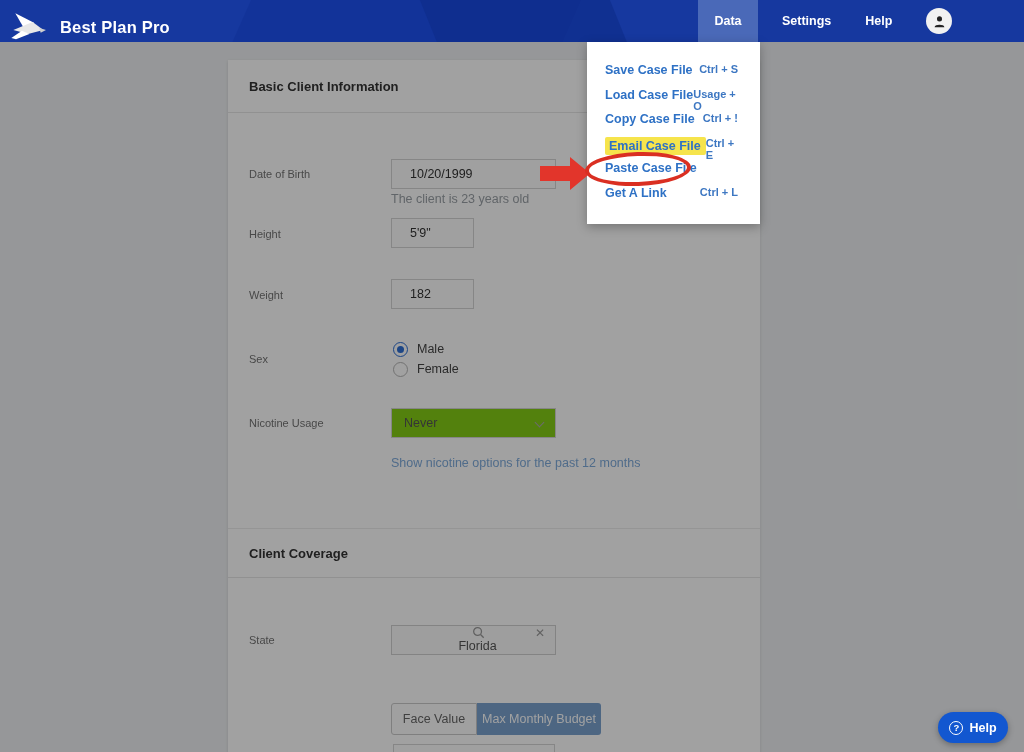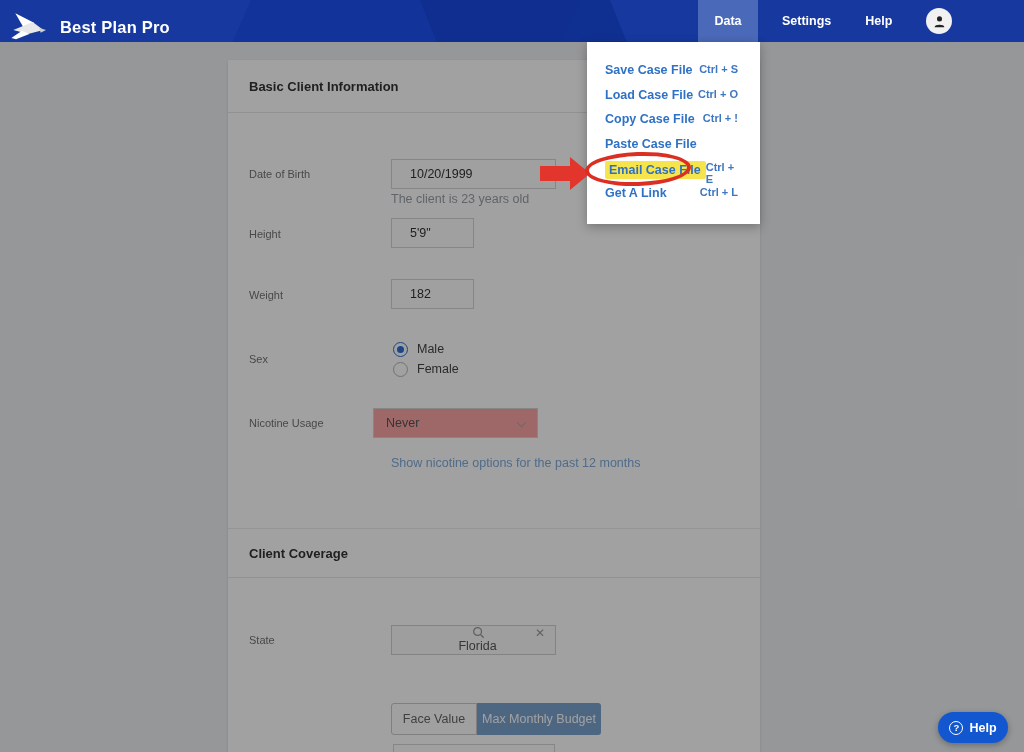--- a/index.html
+++ b/index.html
@@ -30,21 +30,21 @@
   .finput { position:absolute; left:163px; height:30px; border:1px solid #d4d4d4; background:#fdfdfd; font-family:"Liberation Sans",sans-serif; font-size:12.5px; color:#333; padding:0 18px; outline:none; }
   .helper { position:absolute; left:163px; height:18px; line-height:18px; font-size:12.5px; color:#9aa0a6; }
   .blue-link { position:absolute; left:163px; height:18px; line-height:18px; font-size:12.5px; color:#7fabdb; cursor:pointer; }
 
   .radio-row { position:absolute; left:165px; height:20px; display:flex; align-items:center; cursor:pointer; }
   .radio-outer { width:15px; height:15px; border-radius:50%; border:1.5px solid #b5b5b5; background:#fff; display:flex; align-items:center; justify-content:center; }
   .radio-outer.sel { border-color:#2e6fd4; }
   .radio-dot { width:7px; height:7px; border-radius:50%; background:#2e6fd4; }
   .radio-lbl { margin-left:9px; font-size:12.5px; color:#444; }
 
-  .select { position:absolute; left:145px; width:165px; height:30px; border:1px solid #d4d4d4; background:#fca5a5; display:flex; align-items:center; cursor:pointer; }
+  .select { position:absolute; left:163px; width:165px; height:30px; border:1px solid #d4d4d4; background:#84cc16; display:flex; align-items:center; cursor:pointer; }
   .select .sel-txt { margin-left:12px; font-size:12.5px; color:#555; }
   .chev { position:absolute; right:12px; top:10px; width:7px; height:7px; border-right:1.5px solid #aaa; border-bottom:1.5px solid #aaa; transform:rotate(45deg); }
 
   .search-input { position:absolute; left:163px; width:165px; height:30px; border:1px solid #d0d0d0; background:#fbfbfb; display:flex; align-items:center;flex-direction:column; }
   .search-input .txt { font-size:12.5px; color:#555; margin-left:8px; }
   .clear-x { position:absolute; right:10px; font-size:12px; color:#9a9a9a; cursor:pointer; }
 
   .toggle { position:absolute; left:163px; display:flex; height:32px; }
   .tbtn { height:32px; display:flex; align-items:center; justify-content:center; font-size:12.5px; cursor:pointer; }
   .tbtn.off { width:86px; background:#fdfdfd; border:1px solid #c9c9c9; color:#666; border-radius:3px 0 0 3px; }
@@ -158,33 +158,33 @@
   </div>
 </div>
 
 <div class="menu">
   <div class="menu-row">
     <span class="menu-lbl">Save Case File</span>
     <span class="menu-sc">Ctrl + S</span>
   </div>
   <div class="menu-row">
     <span class="menu-lbl">Load Case File</span>
-    <span class="menu-sc">Ctrl + O</span>
+    <span class="menu-sc">Usage + O</span>
   </div>
   <div class="menu-row">
     <span class="menu-lbl">Copy Case File</span>
     <span class="menu-sc">Ctrl + !</span>
   </div>
   <div class="menu-row">
+    <span class="menu-lbl hl">Email Case File</span>
+    <span class="menu-sc">Ctrl + E</span>
+  </div>
+  <div class="menu-row">
     <span class="menu-lbl">Paste Case File</span>
     <span class="menu-sc"></span>
-  </div>
-  <div class="menu-row">
-    <span class="menu-lbl hl">Email Case File</span>
-    <span class="menu-sc">Ctrl + E</span>
   </div>
   <div class="menu-row">
     <span class="menu-lbl">Get A Link</span>
     <span class="menu-sc">Ctrl + L</span>
   </div>
 </div>
 
 <svg class="annot" style="left:540px; top:156px;" width="52" height="36" viewBox="0 0 52 36">
   <polygon points="0,10 30,10 30,1 50,17.5 30,34 30,25 0,25" fill="#e2352b"></polygon>
 </svg>

